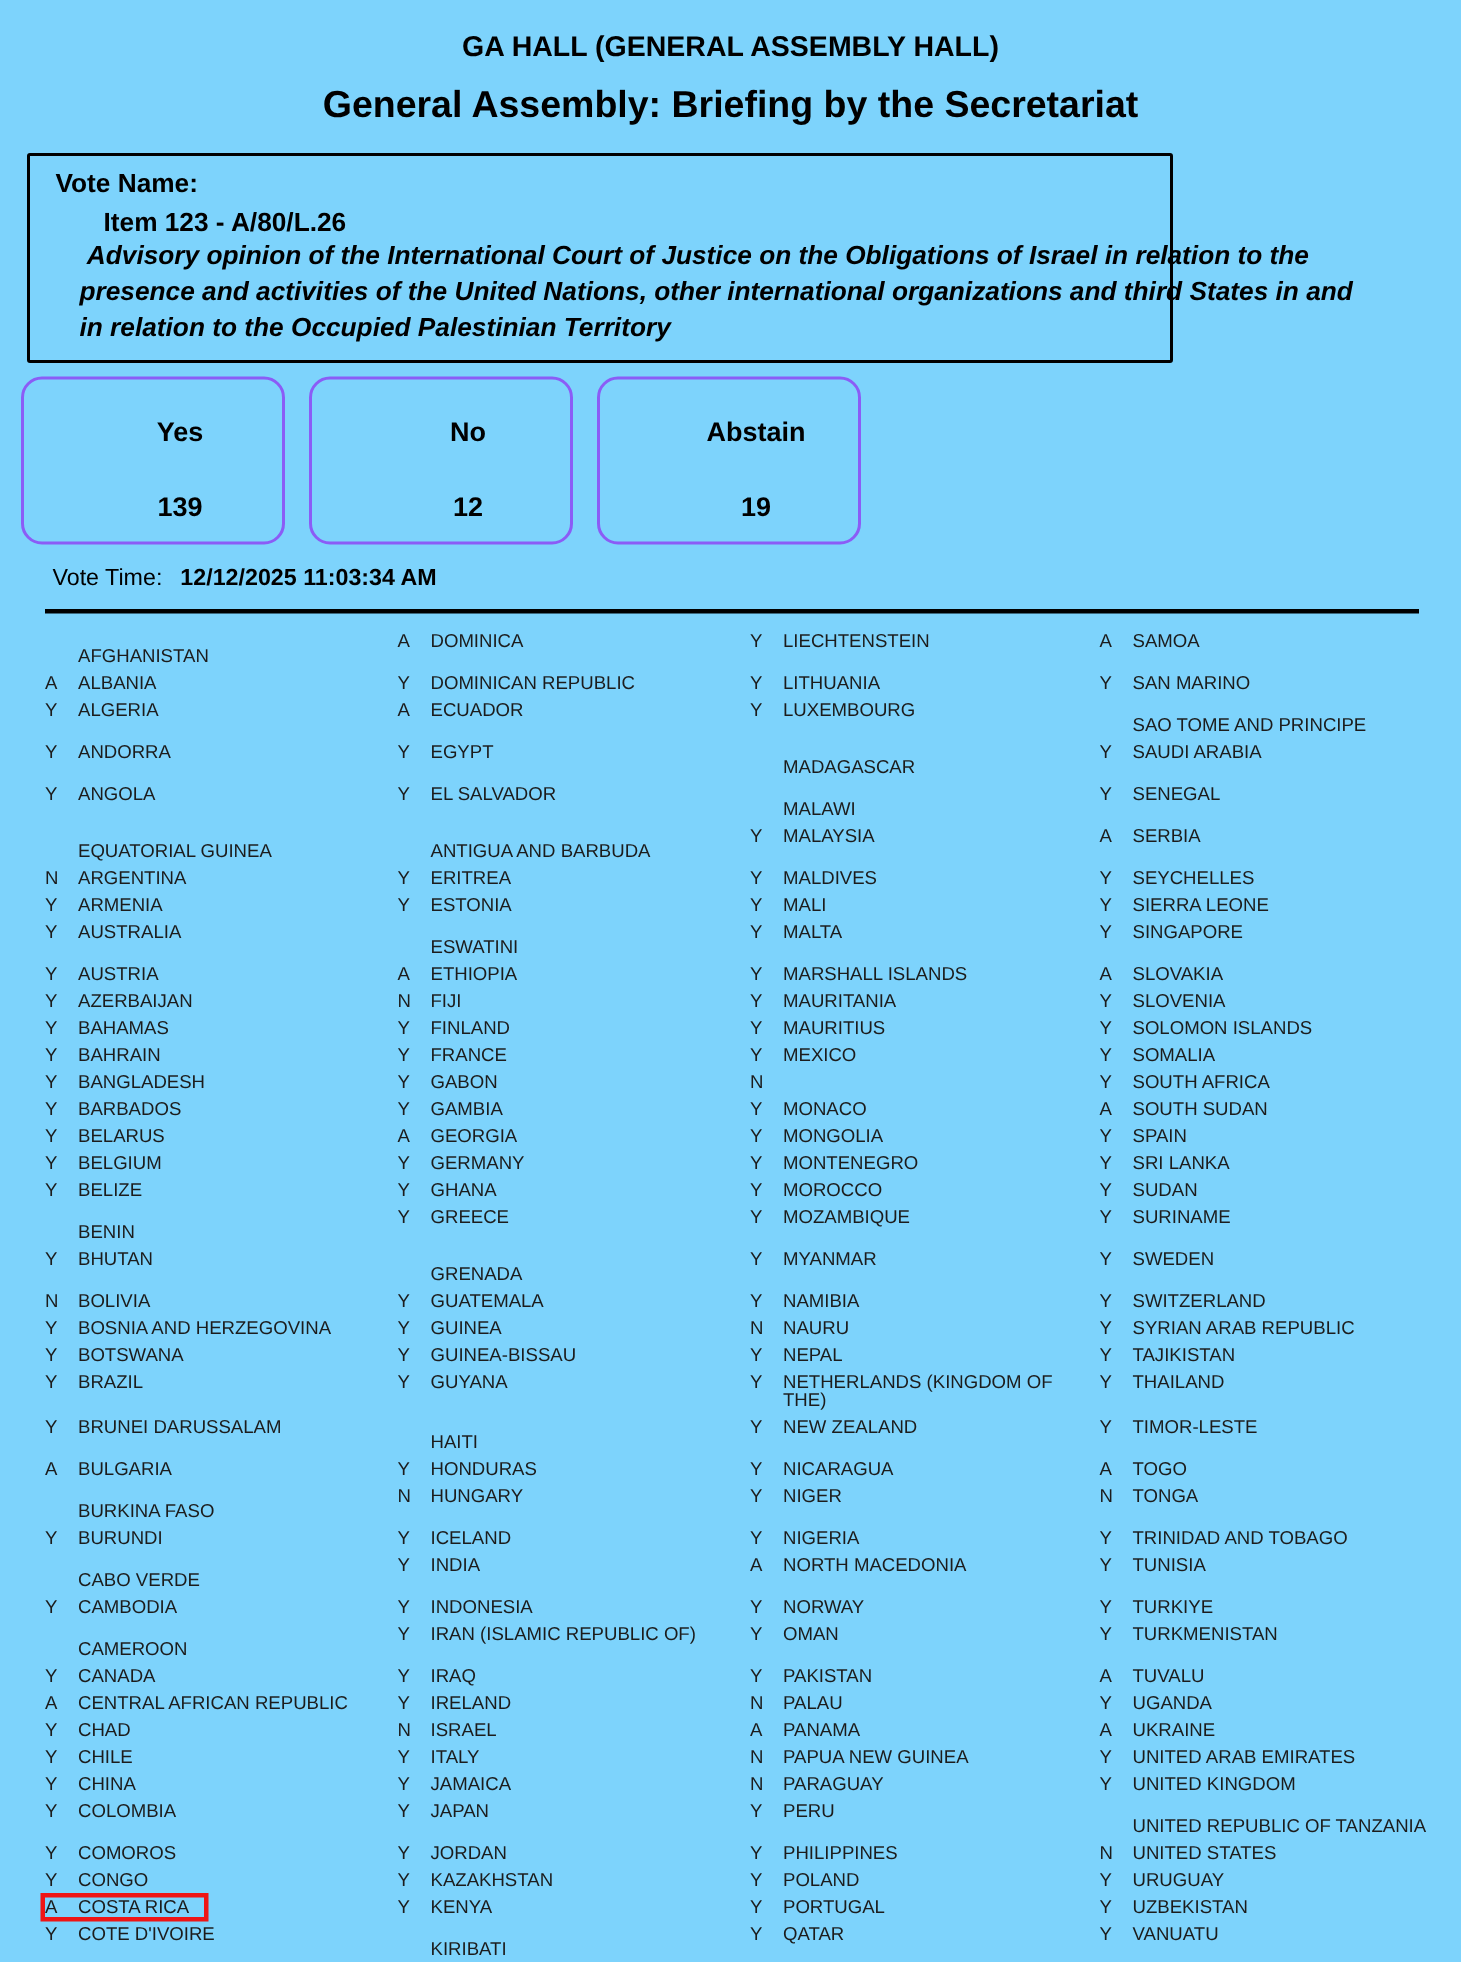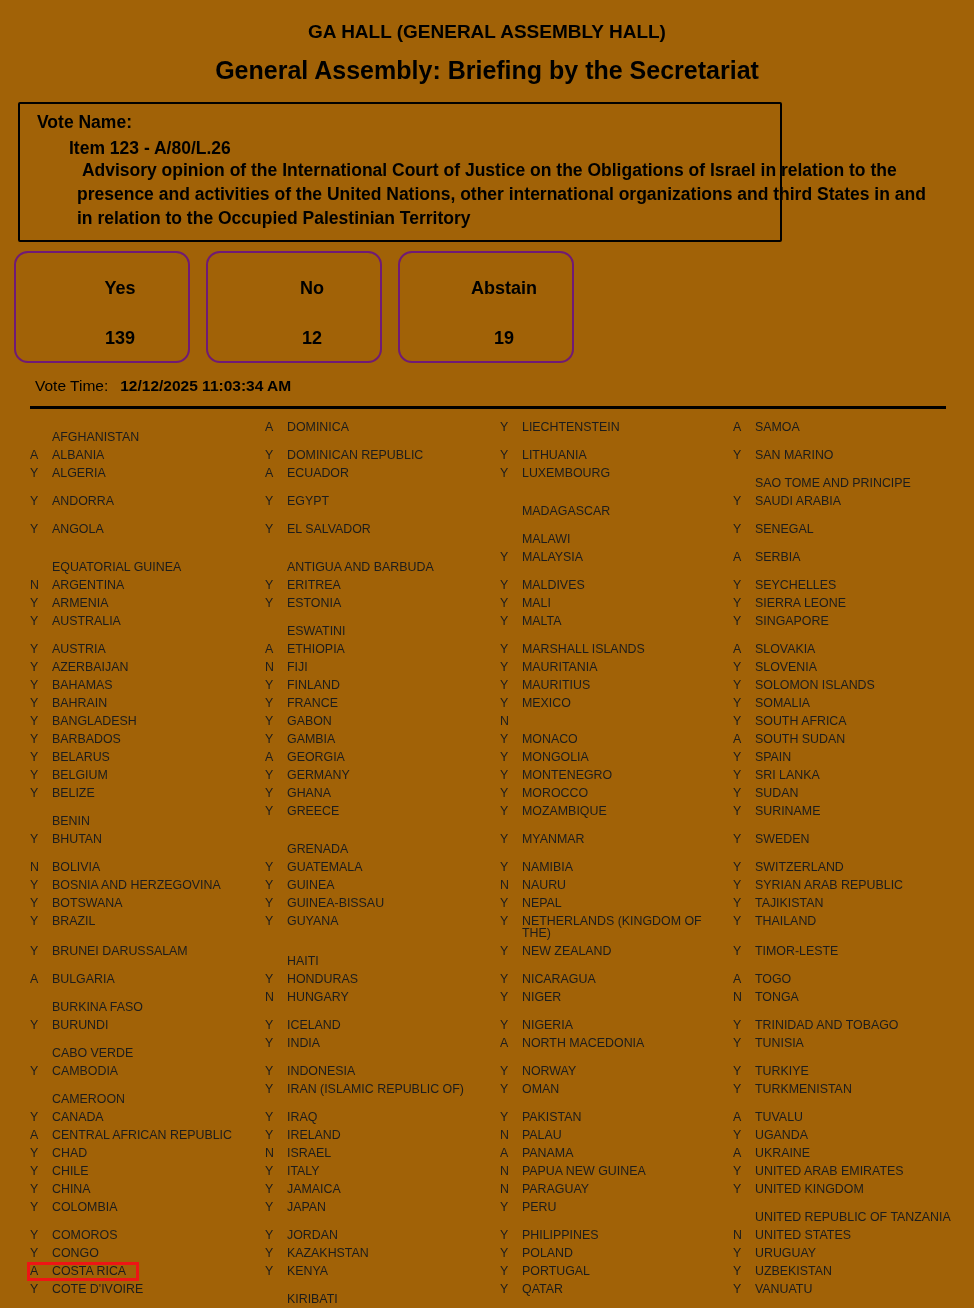--- a/index.html
+++ b/index.html
@@ -1,29 +1,29 @@
 <!DOCTYPE html>
 <html style="--hl-color: #ee1515;"><head>
 <meta charset="utf-8">
 <style>
   * { margin:0; padding:0; box-sizing:border-box; }
   html,body { background:#fff; }
   body { width:974px; height:1308px; font-family:"Liberation Sans", sans-serif; color:#000; }
-  .page { position:relative; width:974px; height:1308px; overflow:hidden; background:#a16207; }
+  .page { position:relative; width:974px; height:1308px; overflow:hidden; background:#7dd3fc; }
 
   .title { text-align:center; font-weight:bold; font-size:19px; padding-top:21px; }
   .subtitle { text-align:center; font-weight:bold; font-size:25px; margin-top:13px; }
 
   .vote-name-box { margin:17px 0 0 18px; width:764px; border:2px solid #000; border-radius:2px; padding:8px 16px 10px 17px; }
   .vn-label { font-weight:bold; font-size:17.5px; }
   .vn-item { font-weight:bold; font-size:17.5px; margin:5px 0 0 32px; }
-  .vn-desc { font-weight:bold; font-size:17.5px; margin-left:40px; line-height:1.36; white-space:pre-wrap; width:862px; }
+  .vn-desc { font-weight:bold; font-size:17.5px; margin-left:16px; line-height:1.36; white-space:pre-wrap; width:862px;font-style:italic; }
 
   .results { display:flex; margin:9px 0 0 14px; gap:16px; }
-  .result-box { width:176px; height:112px; border:2px solid #701a75; border-radius:14px; text-align:center; padding-top:25px;padding-left:36px; }
+  .result-box { width:176px; height:112px; border:2px solid #8b5cf6; border-radius:14px; text-align:center; padding-top:25px;padding-left:36px; }
   .result-label { font-weight:bold; font-size:18px; }
   .result-count { font-weight:bold; font-size:18px; margin-top:29px; }
 
   .vote-time { margin:14px 0 0 35px; font-size:15.5px; }
   .vt-value { font-weight:bold; margin-left:12px;text-align:right; }
 
   .rule { margin:11px 0 0 30px; width:916px; height:3px; background:#000; }
 
   .roll-call { margin:11px 0 0 30px; font-size:12.4px; color:#1c1c1c; }
   .rc-row { display:grid; grid-template-columns:235px 235px 233px 241px; min-height:17.4px; padding-bottom:4px; }

